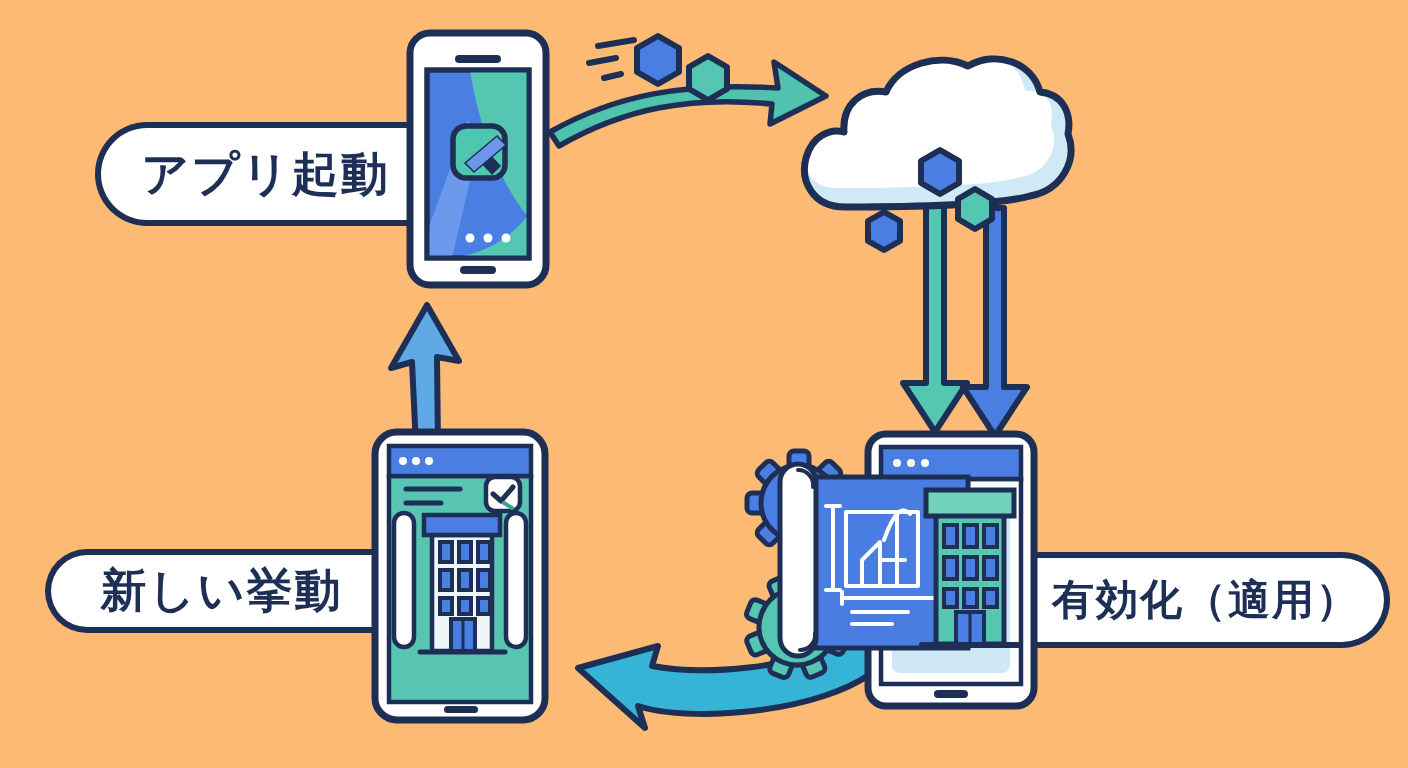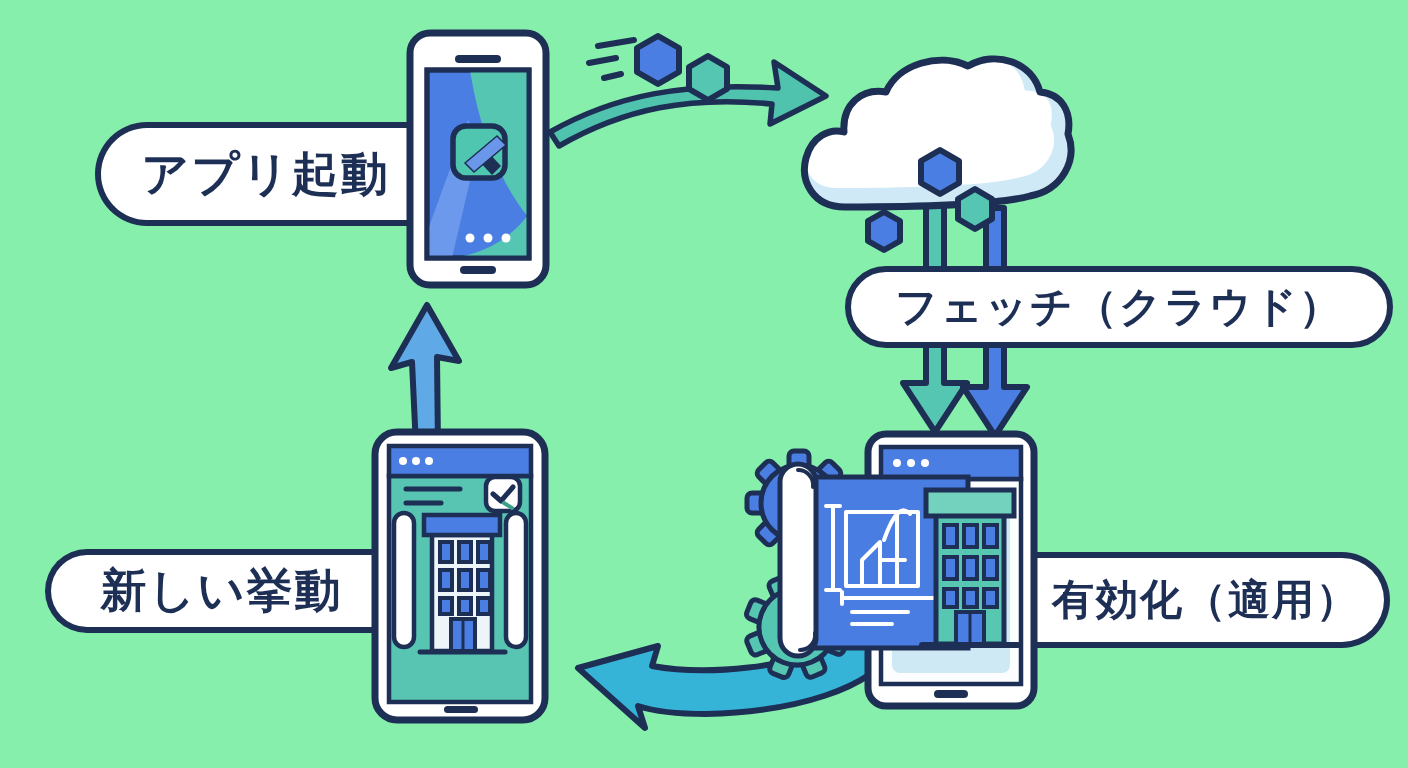--- a/index.html
+++ b/index.html
@@ -1,17 +1,17 @@
 <!DOCTYPE html>
 <html><head>
 <meta charset="utf-8">
 <style>
   html,body{margin:0;padding:0;background:#ffffff;}
   .canvas{
-    position:relative;width:1408px;height:768px;overflow:hidden;background:#86efac;
+    position:relative;width:1408px;height:768px;overflow:hidden;background:#fdba74;
     font-family:"DejaVu Sans","Liberation Sans",sans-serif;
   }
   .layer{position:absolute;left:0;top:0;width:1408px;height:768px;}
   .z0{z-index:0}.z1{z-index:1}.z2{z-index:2}
   .pill{
     position:absolute;box-sizing:border-box;background:#ffffff;
     border:6px solid #1e2f55;display:flex;align-items:center;
     color:#1e2f55;font-weight:700;white-space:nowrap;
   }
   .pill .lbl{width:100%;text-align:center;letter-spacing:2px;}
@@ -30,23 +30,20 @@
 
     <path d="M 416,447 L 412,362 L 391,368 L 427,305 L 459,361 L 437,357 L 438,447 Z" fill="#5fa9e6" stroke="#1e2f55" stroke-width="6" stroke-linejoin="round"></path>
 
     <path d="M 926,200 L 926,383 L 903,383 L 935,432 L 967,383 L 944,383 L 944,200 Z" fill="#54c6b1" stroke="#1e2f55" stroke-width="6" stroke-linejoin="round"></path>
 
     <path d="M 986,208 L 986,387 L 963,387 L 995,436 L 1027,387 L 1004,387 L 1004,208 Z" fill="#4b7ee3" stroke="#1e2f55" stroke-width="6" stroke-linejoin="round"></path>
   </svg>
 
   <div class="pill pill-app z1">
     <span class="lbl">アプリ起動</span>
-  </div>
-  <div class="pill pill-fetch z1">
-    <span class="lbl">フェッチ（クラウド）</span>
   </div>
   <div class="pill pill-act z1">
     <span class="lbl">有効化（適用）</span>
   </div>
   <div class="pill pill-new z1">
     <span class="lbl">新しい挙動</span>
   </div>
 
   <svg class="layer z2" viewBox="0 0 1408 768">
     <defs>

